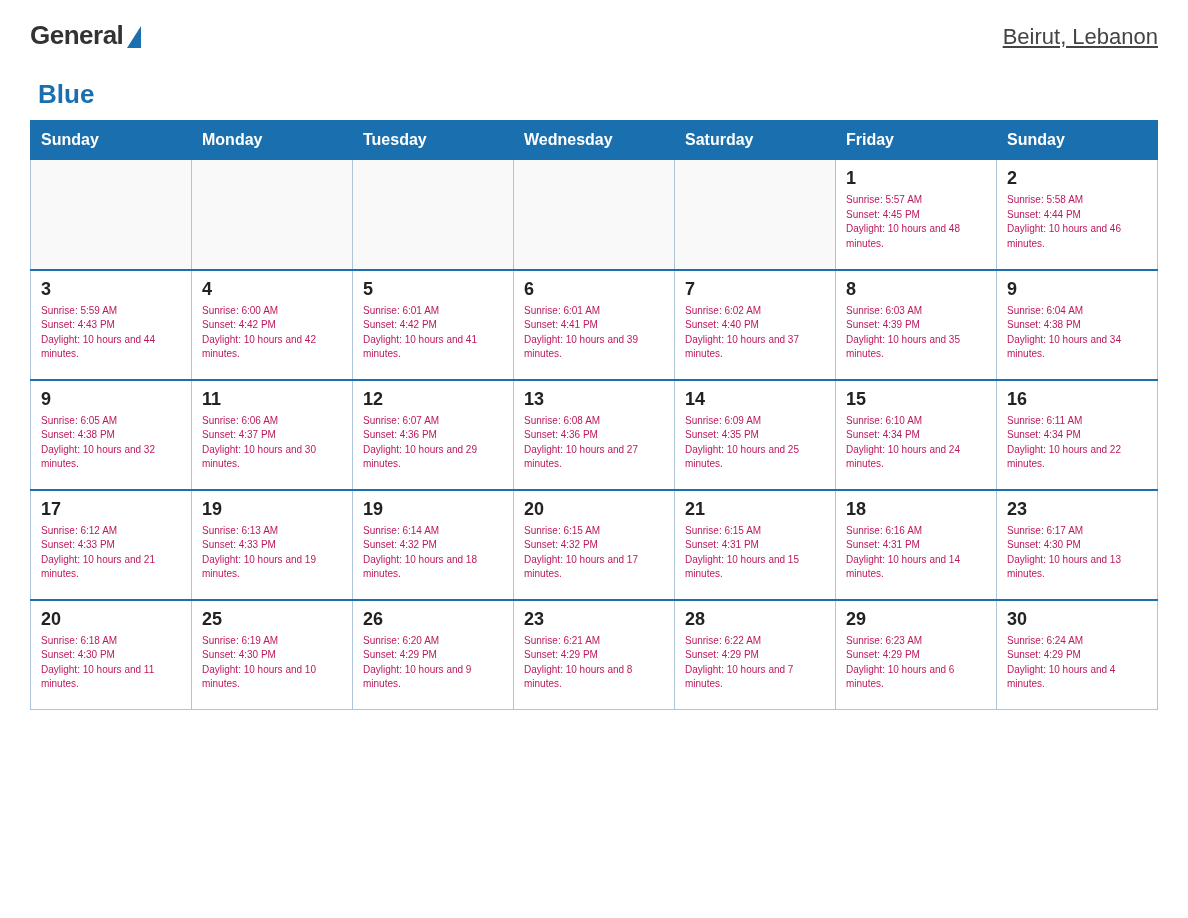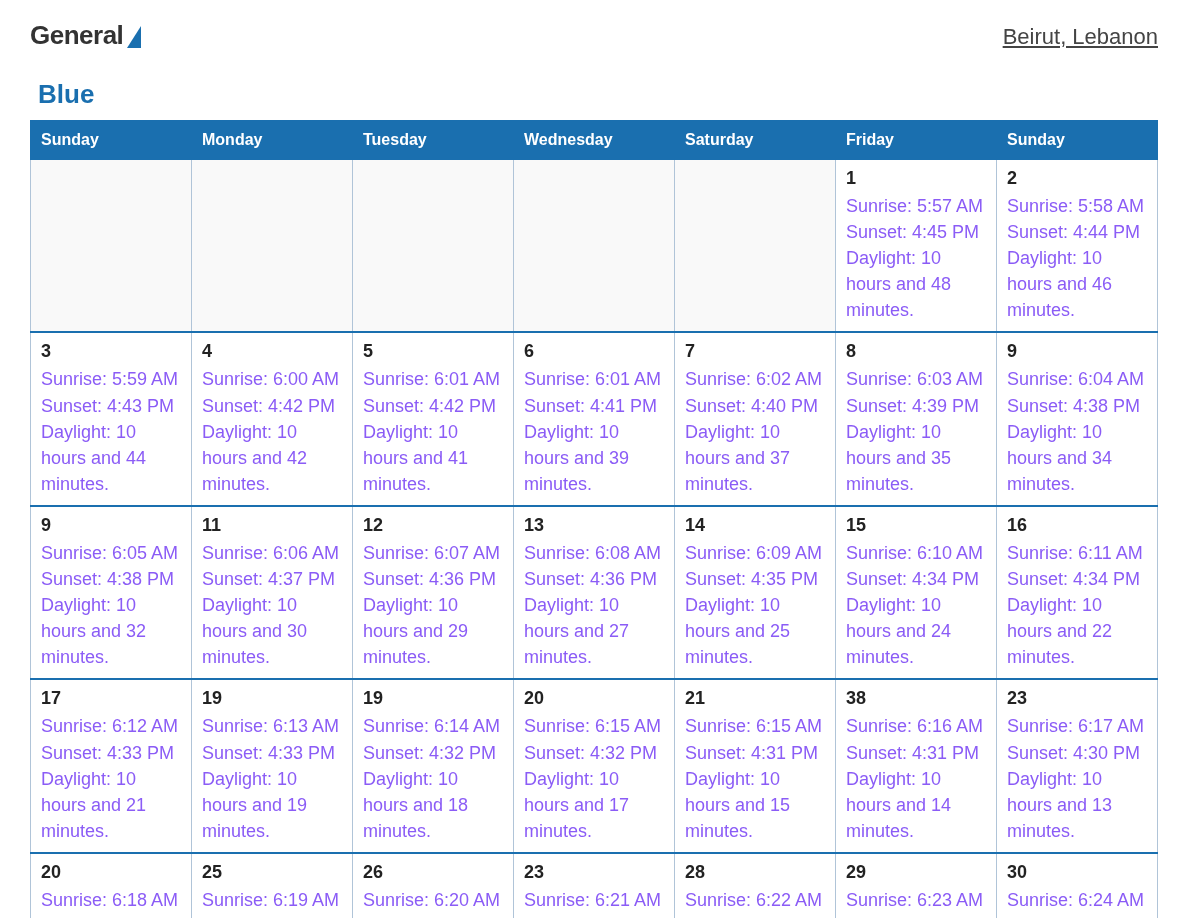--- a/index.html
+++ b/index.html
@@ -85,22 +85,22 @@
       min-height: 110px;
       height: 110px;
     }
     .day-number {
       font-size: 18px;
       font-weight: bold;
       color: #222;
       margin-bottom: 4px;
     }
     .day-info {
-      font-size: 18px;
-      color: #8b5cf6;
+      font-size: 10px;
+      color: #be185d;
       line-height: 1.45;
     }
     .empty-cell {
       background: #f9f9f9;
     }
     .row-divider td {
       border-top: 2px solid #1a6faf;
     }
   </style>
 </head>
@@ -222,21 +222,21 @@
         </td>
         <td>
           <div class="day-number">20</div>
           <div class="day-info">Sunrise: 6:15 AM<br>Sunset: 4:32 PM<br>Daylight: 10 hours and 17 minutes.</div>
         </td>
         <td>
           <div class="day-number">21</div>
           <div class="day-info">Sunrise: 6:15 AM<br>Sunset: 4:31 PM<br>Daylight: 10 hours and 15 minutes.</div>
         </td>
         <td>
-          <div class="day-number">38</div>
+          <div class="day-number">18</div>
           <div class="day-info">Sunrise: 6:16 AM<br>Sunset: 4:31 PM<br>Daylight: 10 hours and 14 minutes.</div>
         </td>
         <td>
           <div class="day-number">23</div>
           <div class="day-info">Sunrise: 6:17 AM<br>Sunset: 4:30 PM<br>Daylight: 10 hours and 13 minutes.</div>
         </td>
       </tr>
       <tr class="row-divider">
         <td>
           <div class="day-number">20</div>

